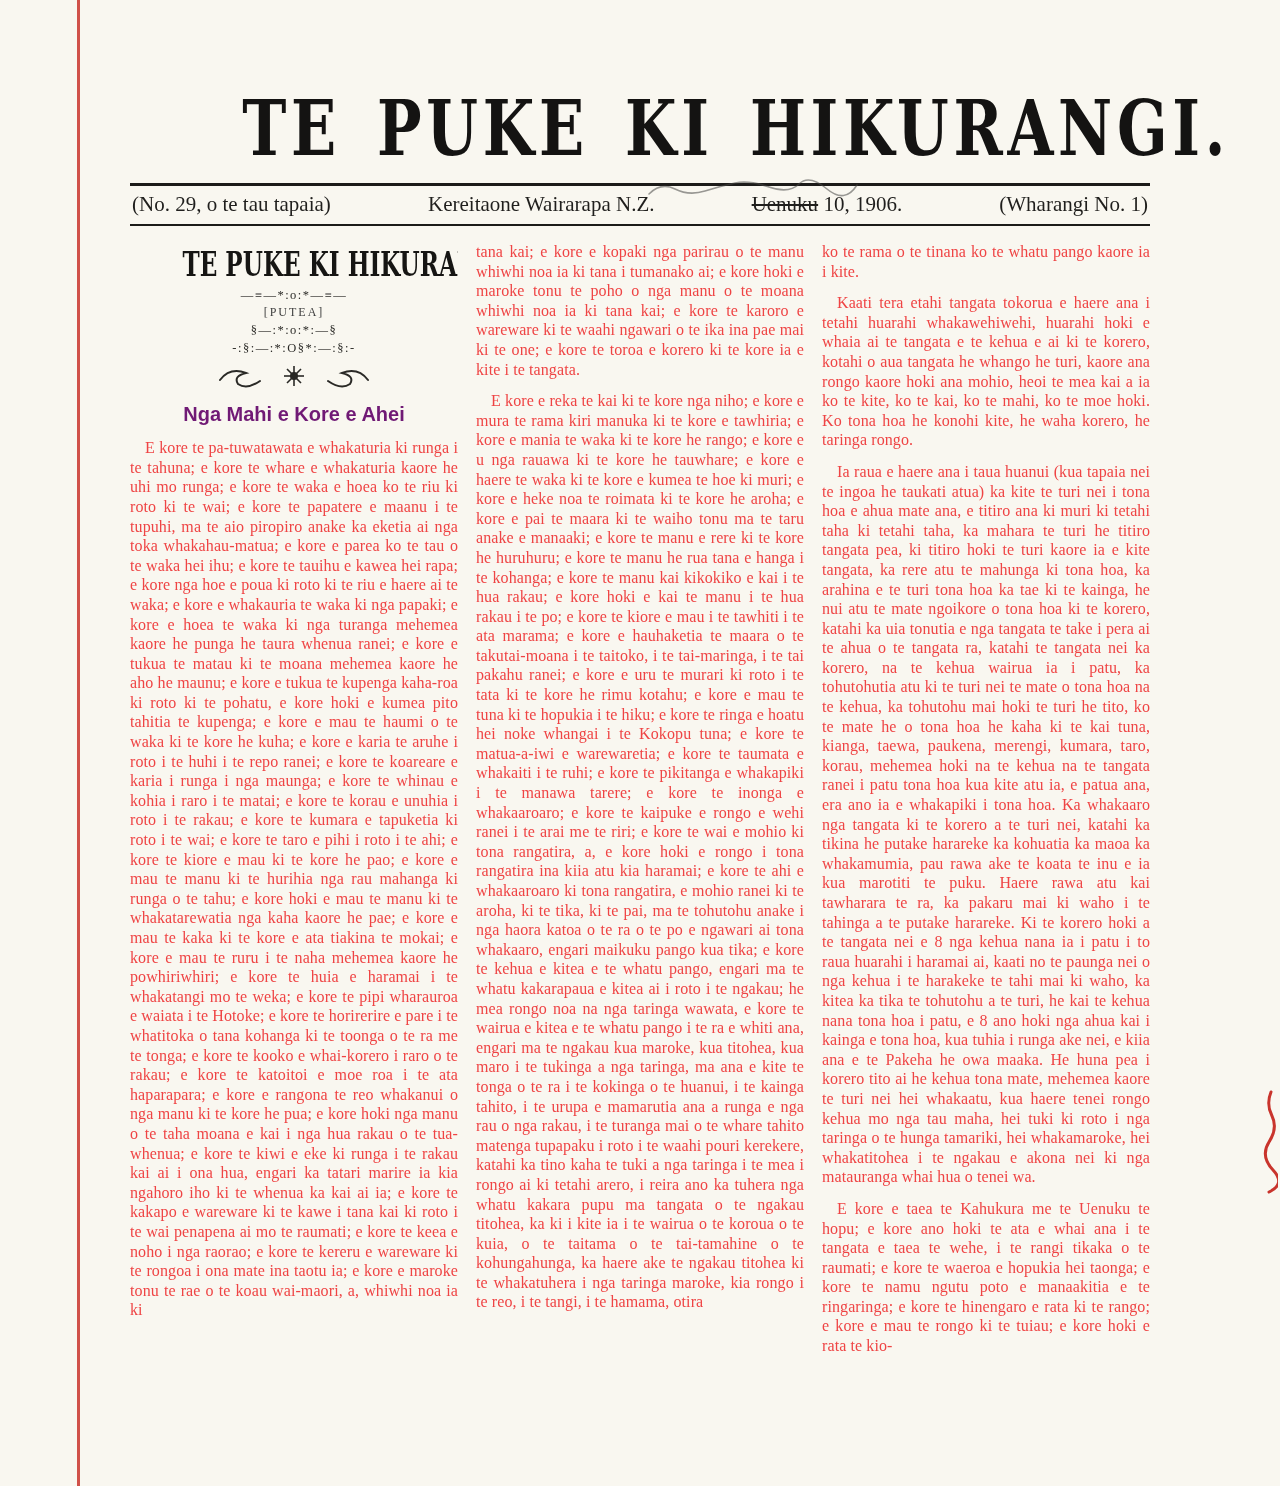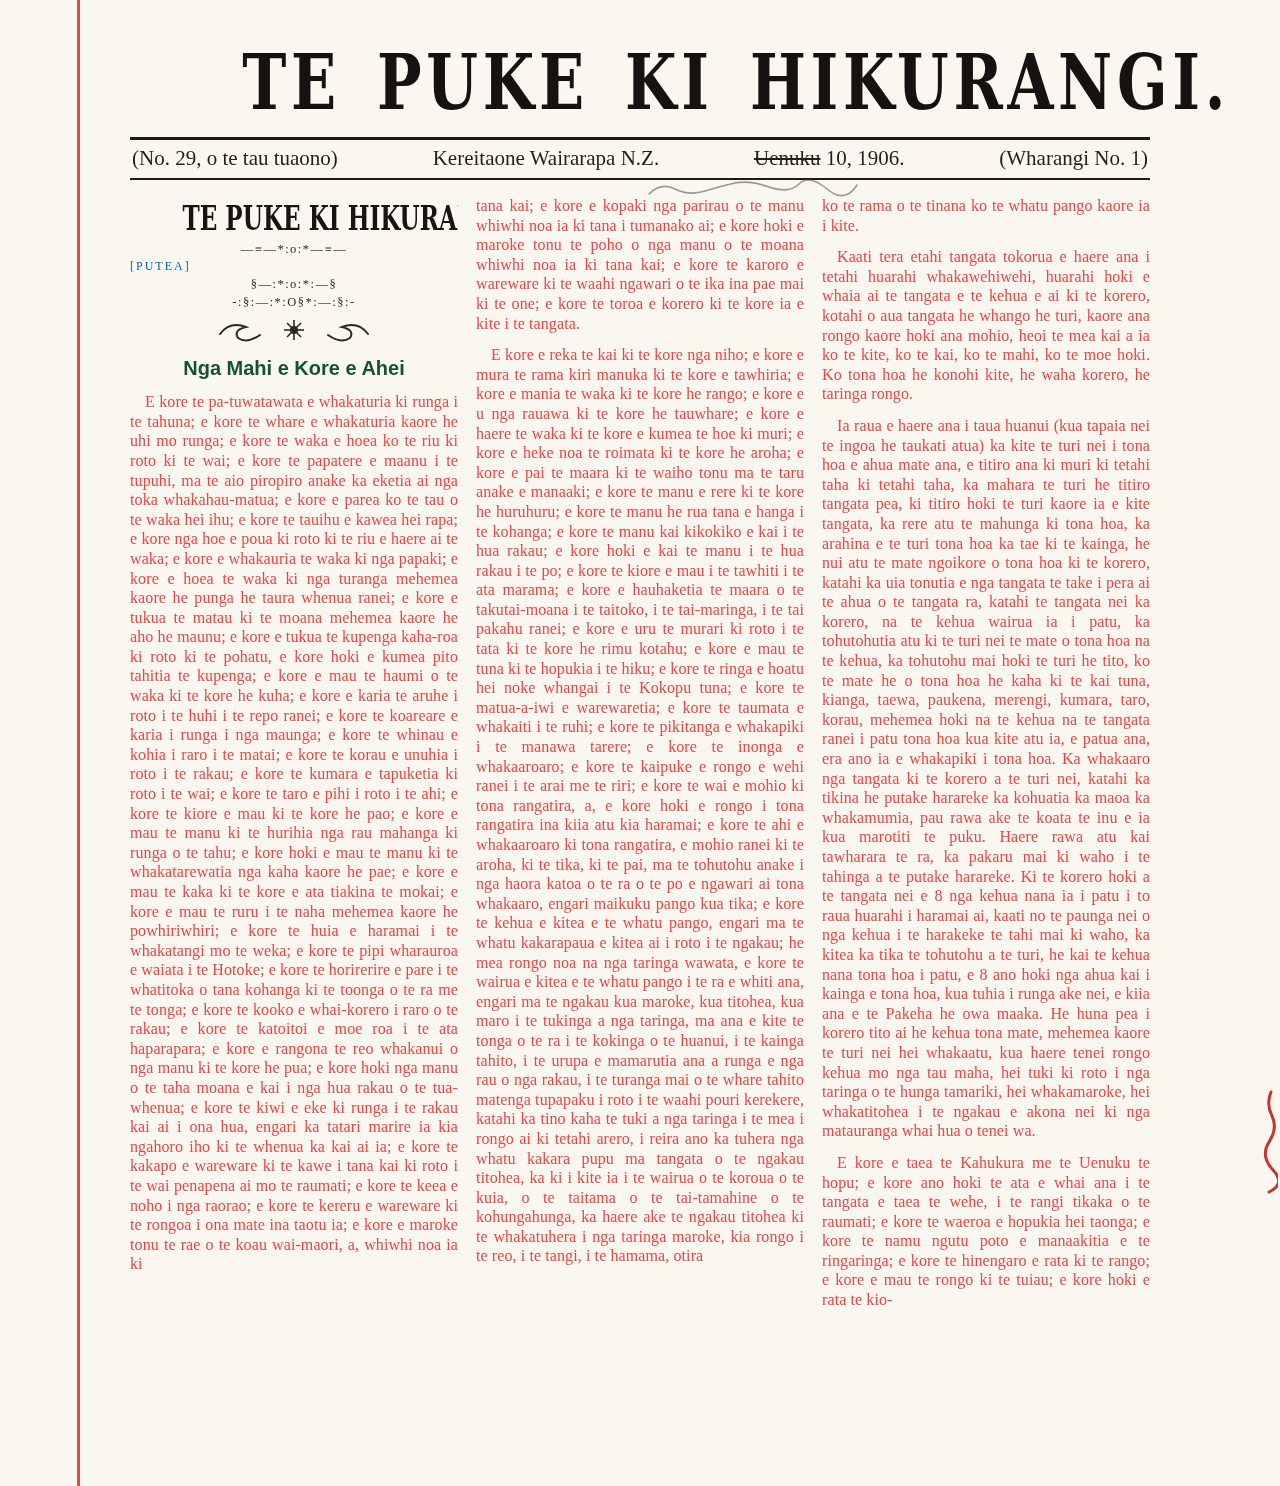--- a/index.html
+++ b/index.html
@@ -7,21 +7,21 @@
     position:relative; width:1280px; height:1486px; margin:0 auto;
     background:#f9f7f0; color:#201f1d; overflow:hidden;
     font-family:"Liberation Serif", serif;
   }
   
   .red-line { position:absolute; left:77px; top:0; bottom:0; width:3px; background:#c9342c; opacity:.85; }
   .red-mark { position:absolute; right:2px; top:1090px; }
 
   .inner { margin:0 130px 0 130px; }
 
-  header { padding-top:38px; }
+  header { padding-top:84px; }
   h1.masthead {
     margin:0; text-align:center; white-space:nowrap;
     font-family:"DejaVu Serif", serif; font-weight:700;
     font-size:76px; letter-spacing:6px; word-spacing:14px;
     transform:scaleX(0.78); transform-origin:center;
     color:#141312;
   }
   .scribble { position:absolute; left:645px; top:176px; opacity:.55; }
 
   .rule-top { border:0; border-top:3px solid #1c1b19; margin:10px 0 0 0; }
@@ -42,26 +42,26 @@
   }
   .col p.cont { text-indent:0; }
   .col p + p { margin-top:12px; }
 
   .colhead {
     margin:2px 0 2px 0; text-align:center; white-space:nowrap;
     font-family:"DejaVu Serif", serif; font-weight:700; font-size:34px;
     transform:scaleX(0.68); transform-origin:center; color:#161513;
   }
   .orn { text-align:center; font-size:12.5px; letter-spacing:1.5px; line-height:1.45; color:#2a2926; }
-  .putea { text-align:left; font-size:12px; letter-spacing:2px; line-height:1.4; color:#0369a1; }
+  .putea { text-align:center; font-size:12px; letter-spacing:2px; line-height:1.4; color:#404040; }
   .fleurons { text-align:center; margin:6px 0 2px 0; }
   .subhead {
     margin:10px 0 12px 0; text-align:center;
     font-family:"Liberation Sans", sans-serif; font-weight:700; font-size:20px;
-    color:#14532d;
+    color:#701a75;
   }
 </style>
 </head>
 <body>
 
 <div class="page">
 
   <div class="red-line"></div>
 
   <svg class="red-mark" width="16" height="104" viewBox="0 0 16 104">
@@ -69,21 +69,21 @@
   </svg>
 
   <div class="inner">
     <header>
       <h1 class="masthead">TE PUKE KI HIKURANGI.</h1>
       <svg class="scribble" width="220" height="26" viewBox="0 0 220 26">
         <path d="M4 18 q12 -12 26 -5 t30 2 t30 -8 t34 4 t30 -3 t28 5 t30 -4" stroke="#4a4a48" stroke-width="1.6" fill="none" stroke-linecap="round"></path>
       </svg>
       <hr class="rule-top">
       <div class="dateline">
-        <span>(No. 29, o te tau tuaono)</span>
+        <span>(No. 29, o te tau tapaia)</span>
         <span>Kereitaone Wairarapa N.Z.</span>
         <span>
           <span class="struck">Uenuku</span>
           <span>10, 1906.</span>
         </span>
         <span>(Wharangi No. 1)</span>
       </div>
       <hr class="rule-bot">
     </header>
 

